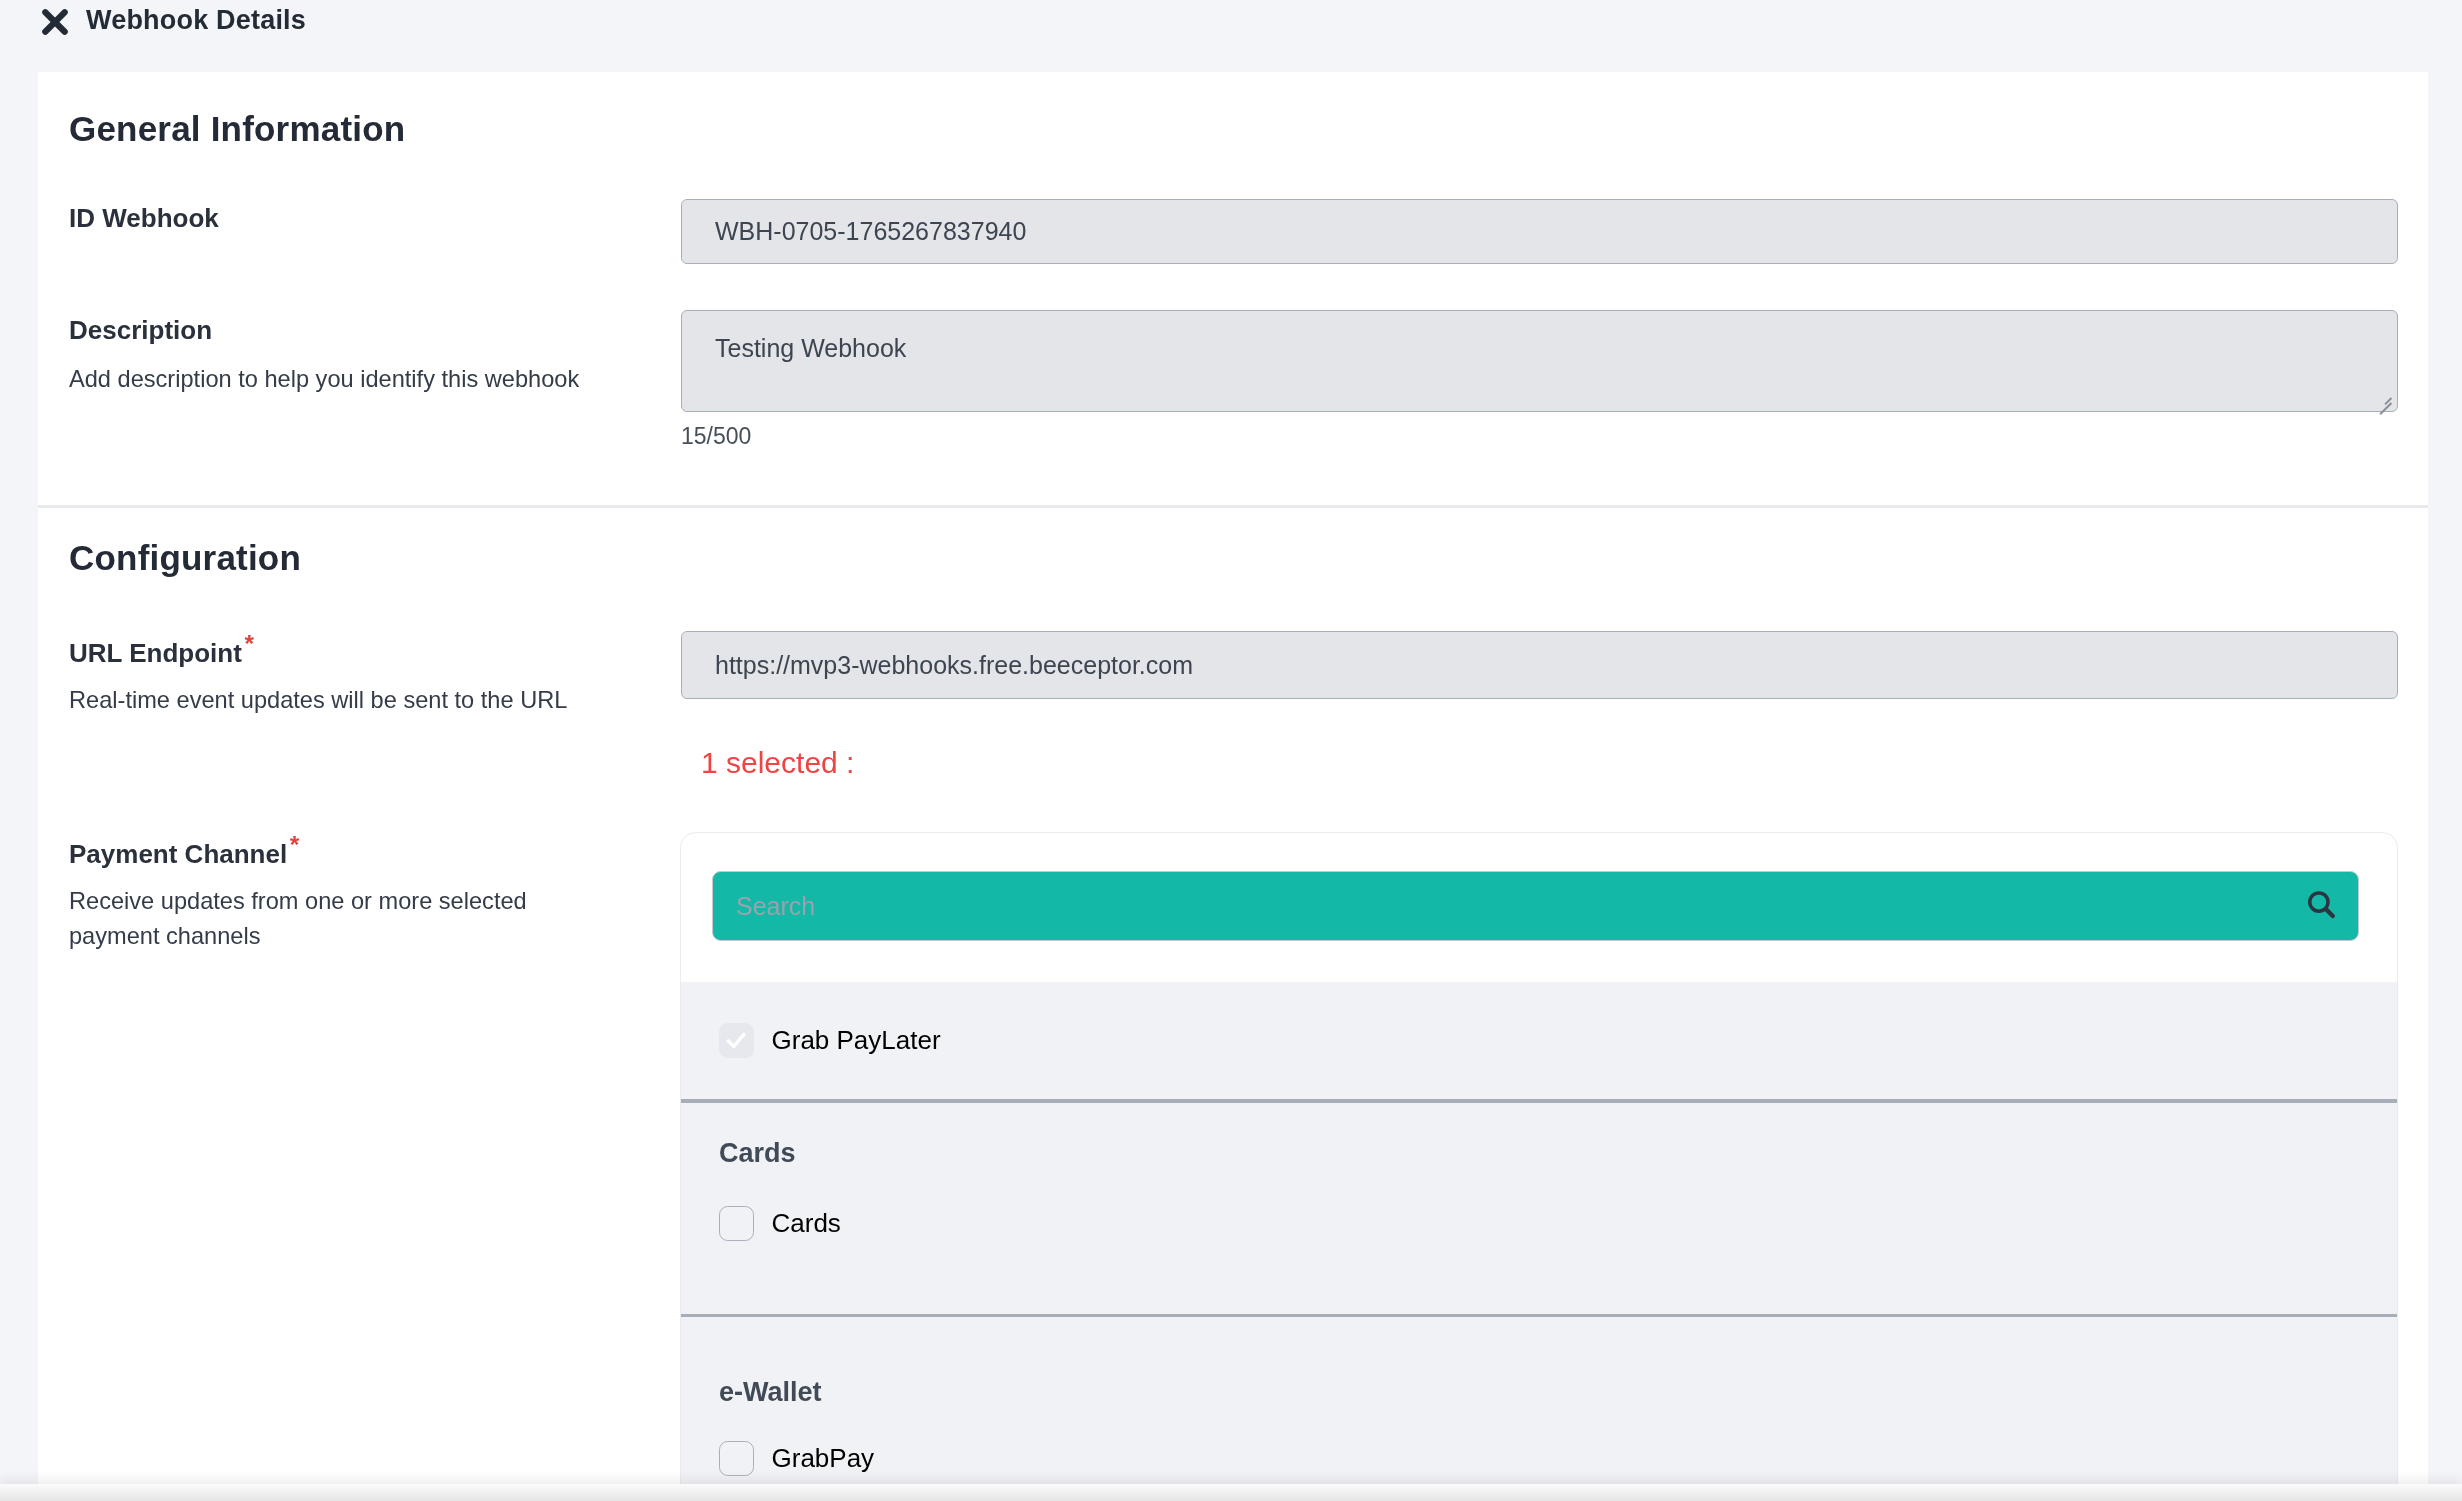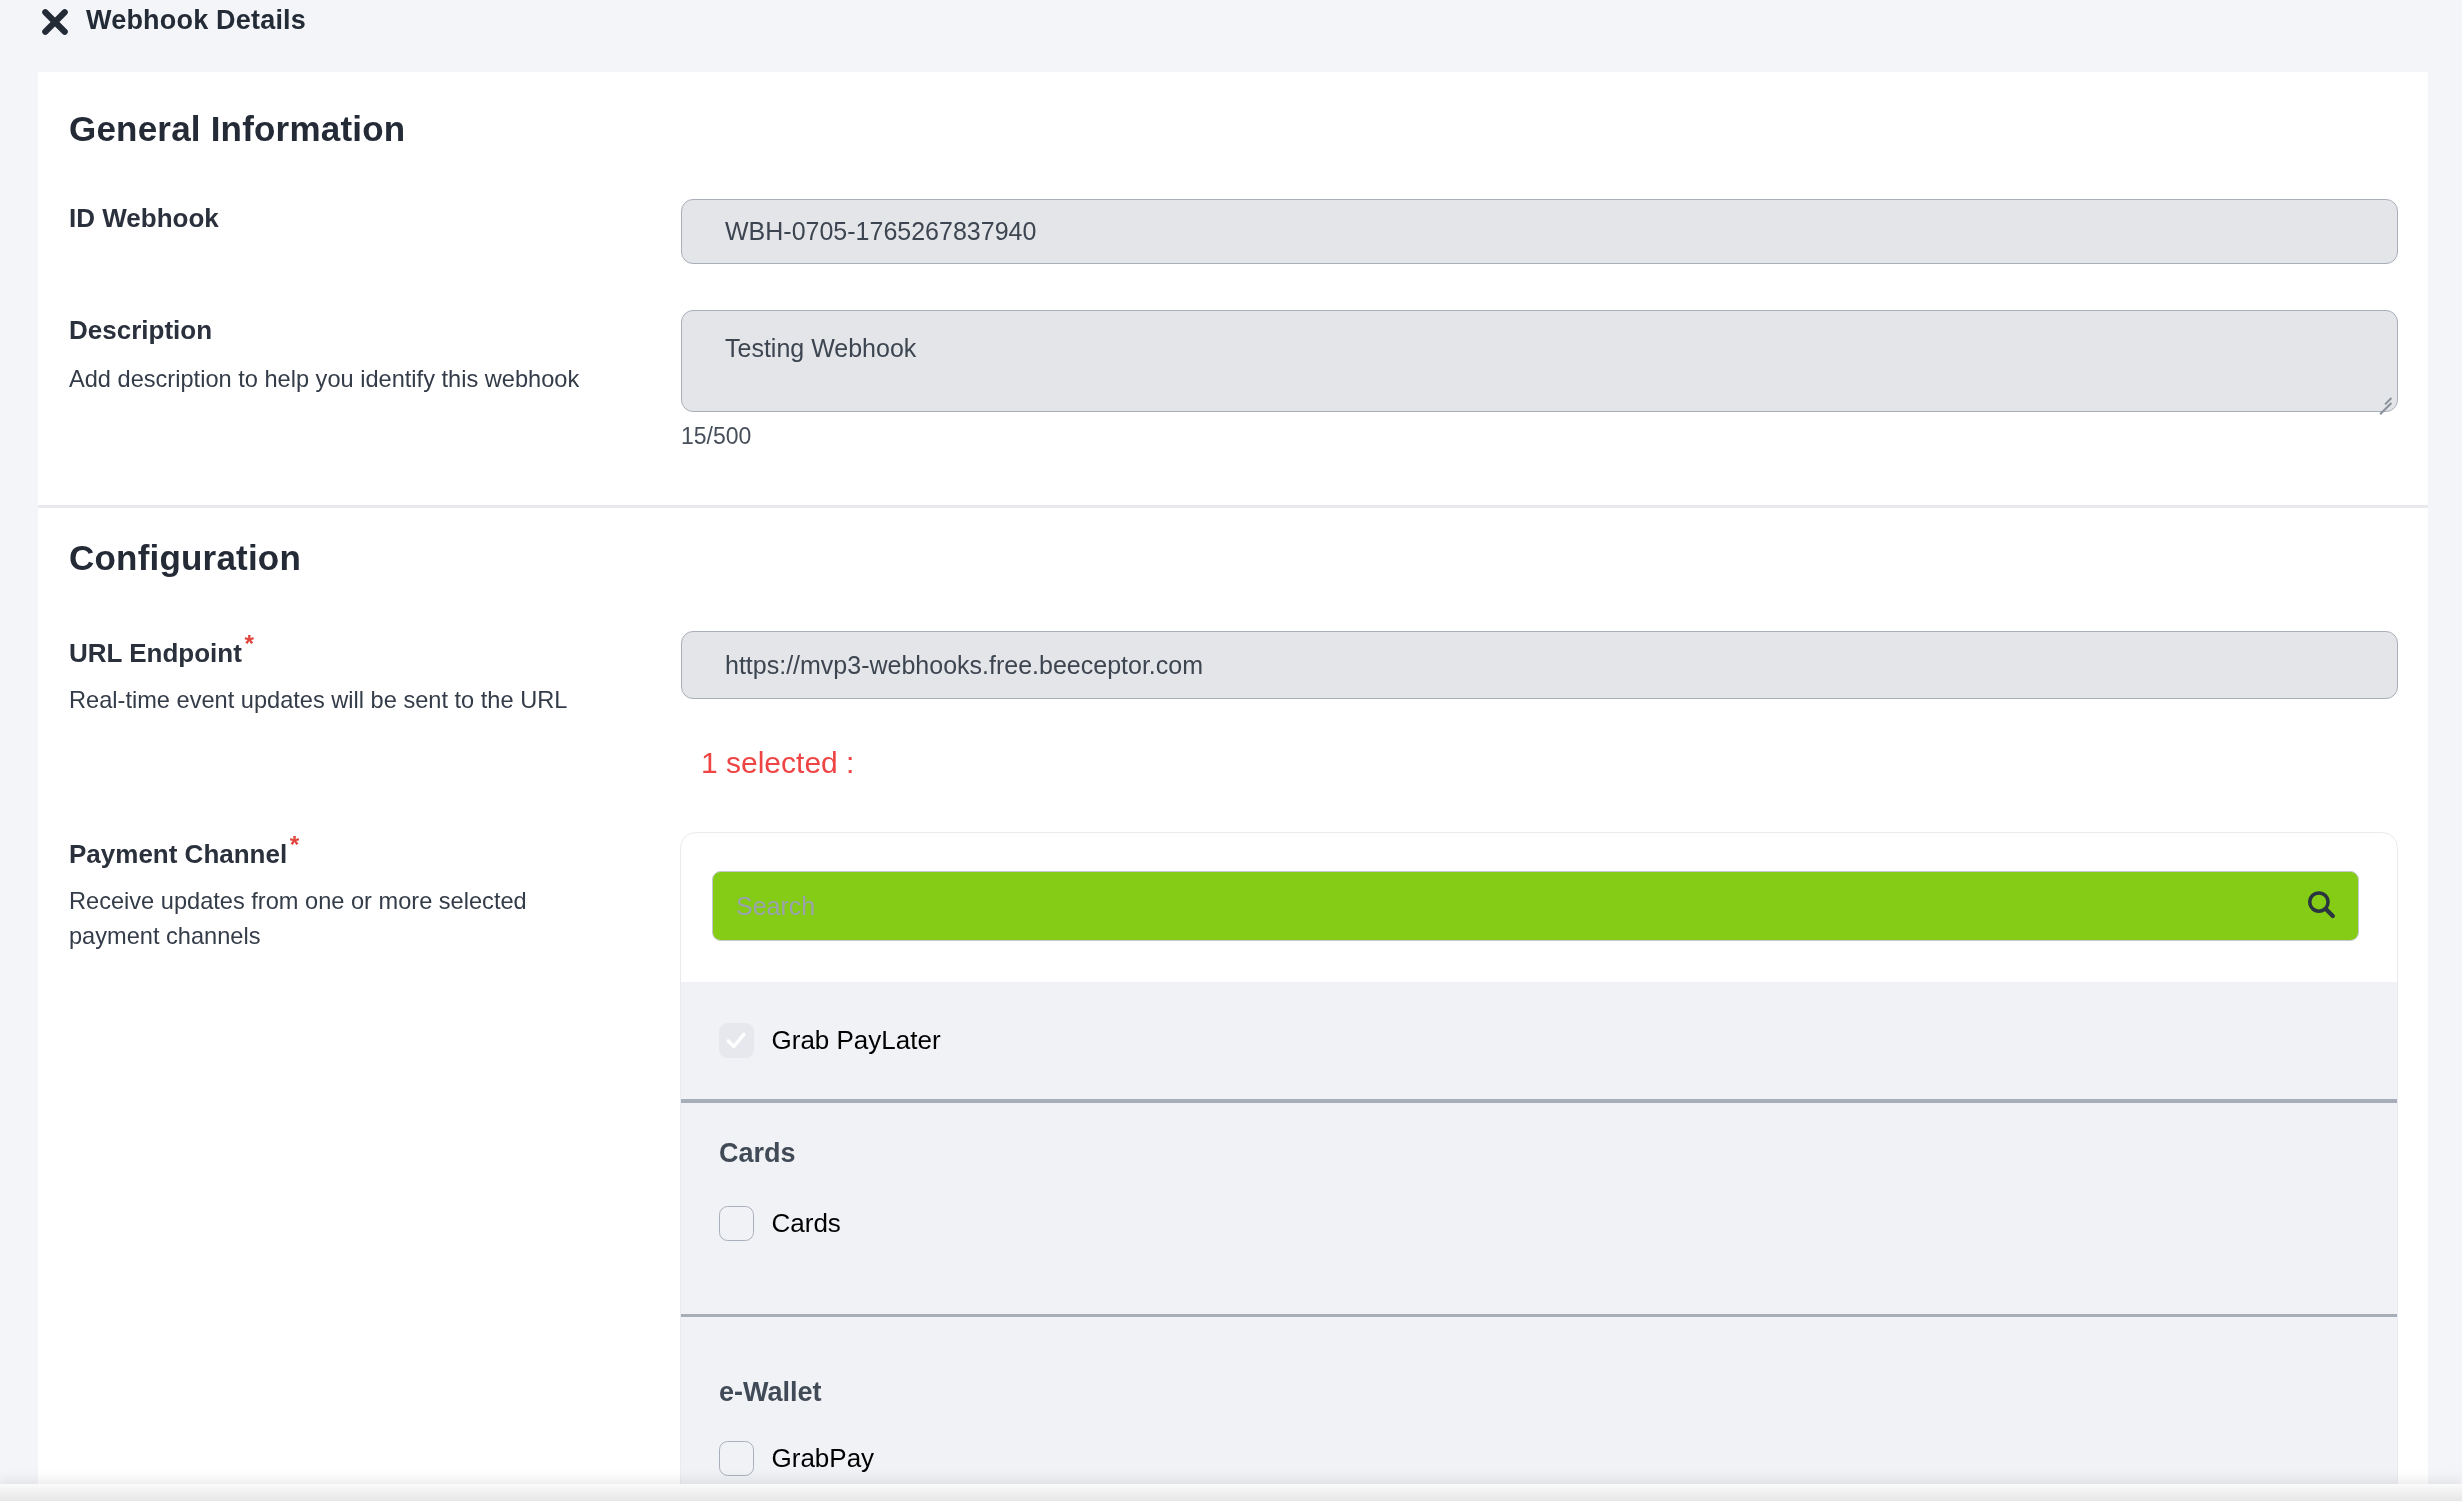--- a/index.html
+++ b/index.html
@@ -34,22 +34,22 @@
   .section-divider {
     position:absolute; left:0; right:0; top:433px; height:2.6px; background:#e8e9ec;
   }
 
   .field-label { position:absolute; left:31px; font-size:26px; font-weight:600; color:#2a313d; }
   .field-help  { position:absolute; left:31px; font-size:23.6px; font-weight:400; color:#333c48; line-height:35px; }
   .req { color:#e0443c; font-size:24.4px; vertical-align:super; line-height:0; margin-left:2.6px; }
 
   .ro-input {
     position:absolute; left:643px; width:1717px;
-    background:#e3e5e9; border:1.7px solid #a9afb9; border-radius:12px;
-    font-size:25px; color:#3d4551; padding-left:43px;
+    background:#e3e5e9; border:1.7px solid #a9afb9; border-radius:6px;
+    font-size:25px; color:#3d4551; padding-left:33px;
     display:flex; align-items:center;
   }
   .id-label    { top:131px; }
   .id-input    { top:127px; height:65px; }
   .desc-label  { top:243px; }
   .desc-help   { top:290px; }
   .desc-input  { top:238px; height:102px; align-items:flex-start; padding-top:23px; }
   .desc-counter{ position:absolute; left:643px; top:351px; font-size:23px; color:#474f5a; }
   .resize-handle { position:absolute; right:5.2px; bottom:5.2px; width:15.7px; height:15.7px; }
   .resize-handle::before, .resize-handle::after {
@@ -69,21 +69,21 @@
   .pc-help  { top:812px; width:541px; }
 
   
   .picker {
     position:absolute; left:642px; top:760px; width:1718px; height:733px;
     background:#ffffff; border:1.7px solid #e9ebee; border-radius:15.7px; overflow:hidden;
   }
   .search-row { position:absolute; left:31px; top:38px; width:1647px; height:70px; }
   .search-input {
     width:100%; height:100%;
-    border:1.7px solid #c4c9d1; border-radius:8.7px; background:#84cc16;
+    border:1.7px solid #c4c9d1; border-radius:8.7px; background:#14b8a6;
     font-family:"Liberation Sans", sans-serif;
     font-size:25px; color:#3f4855; padding:0 70px 0 23px; outline:none;
   }
   .search-input::placeholder { color:#9aa2ae; }
   .search-icon { position:absolute; right:21px; top:18.3px; width:33px; height:33px; }
 
   .rows { position:absolute; left:0; right:0; top:149px; bottom:0; background:#f1f2f6; }
   .sec-selected { height:117px; display:flex; align-items:center; padding-left:38px; }
   .rule { height:3.5px; background:#a8aeb9; }
   .group { padding-left:38px; }

